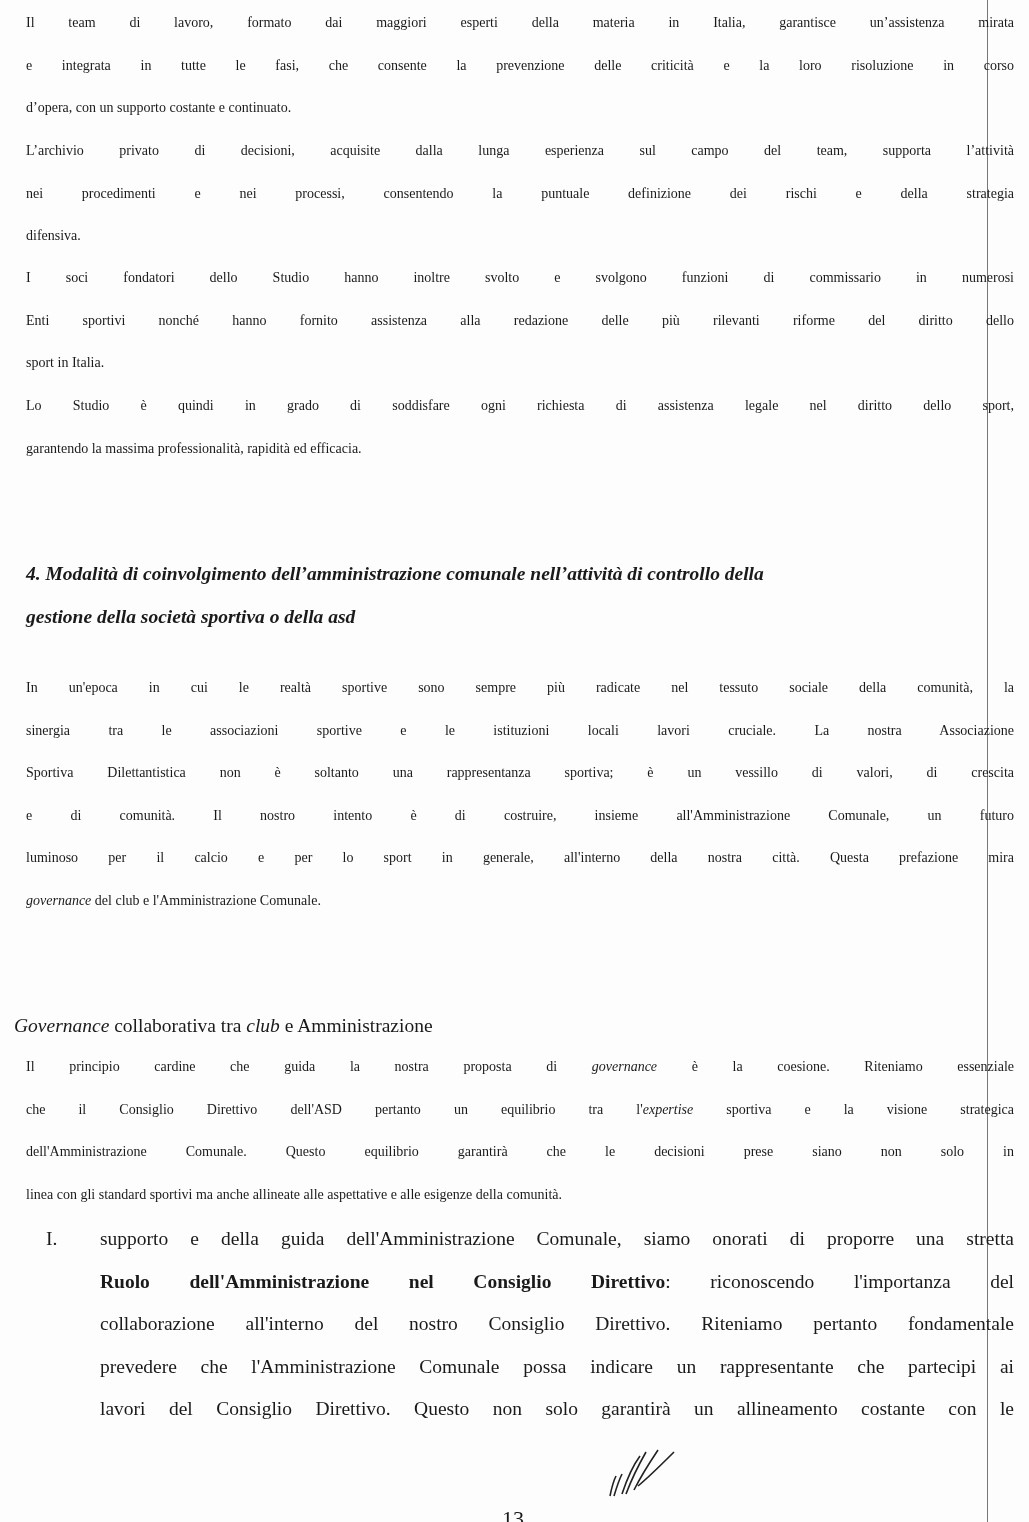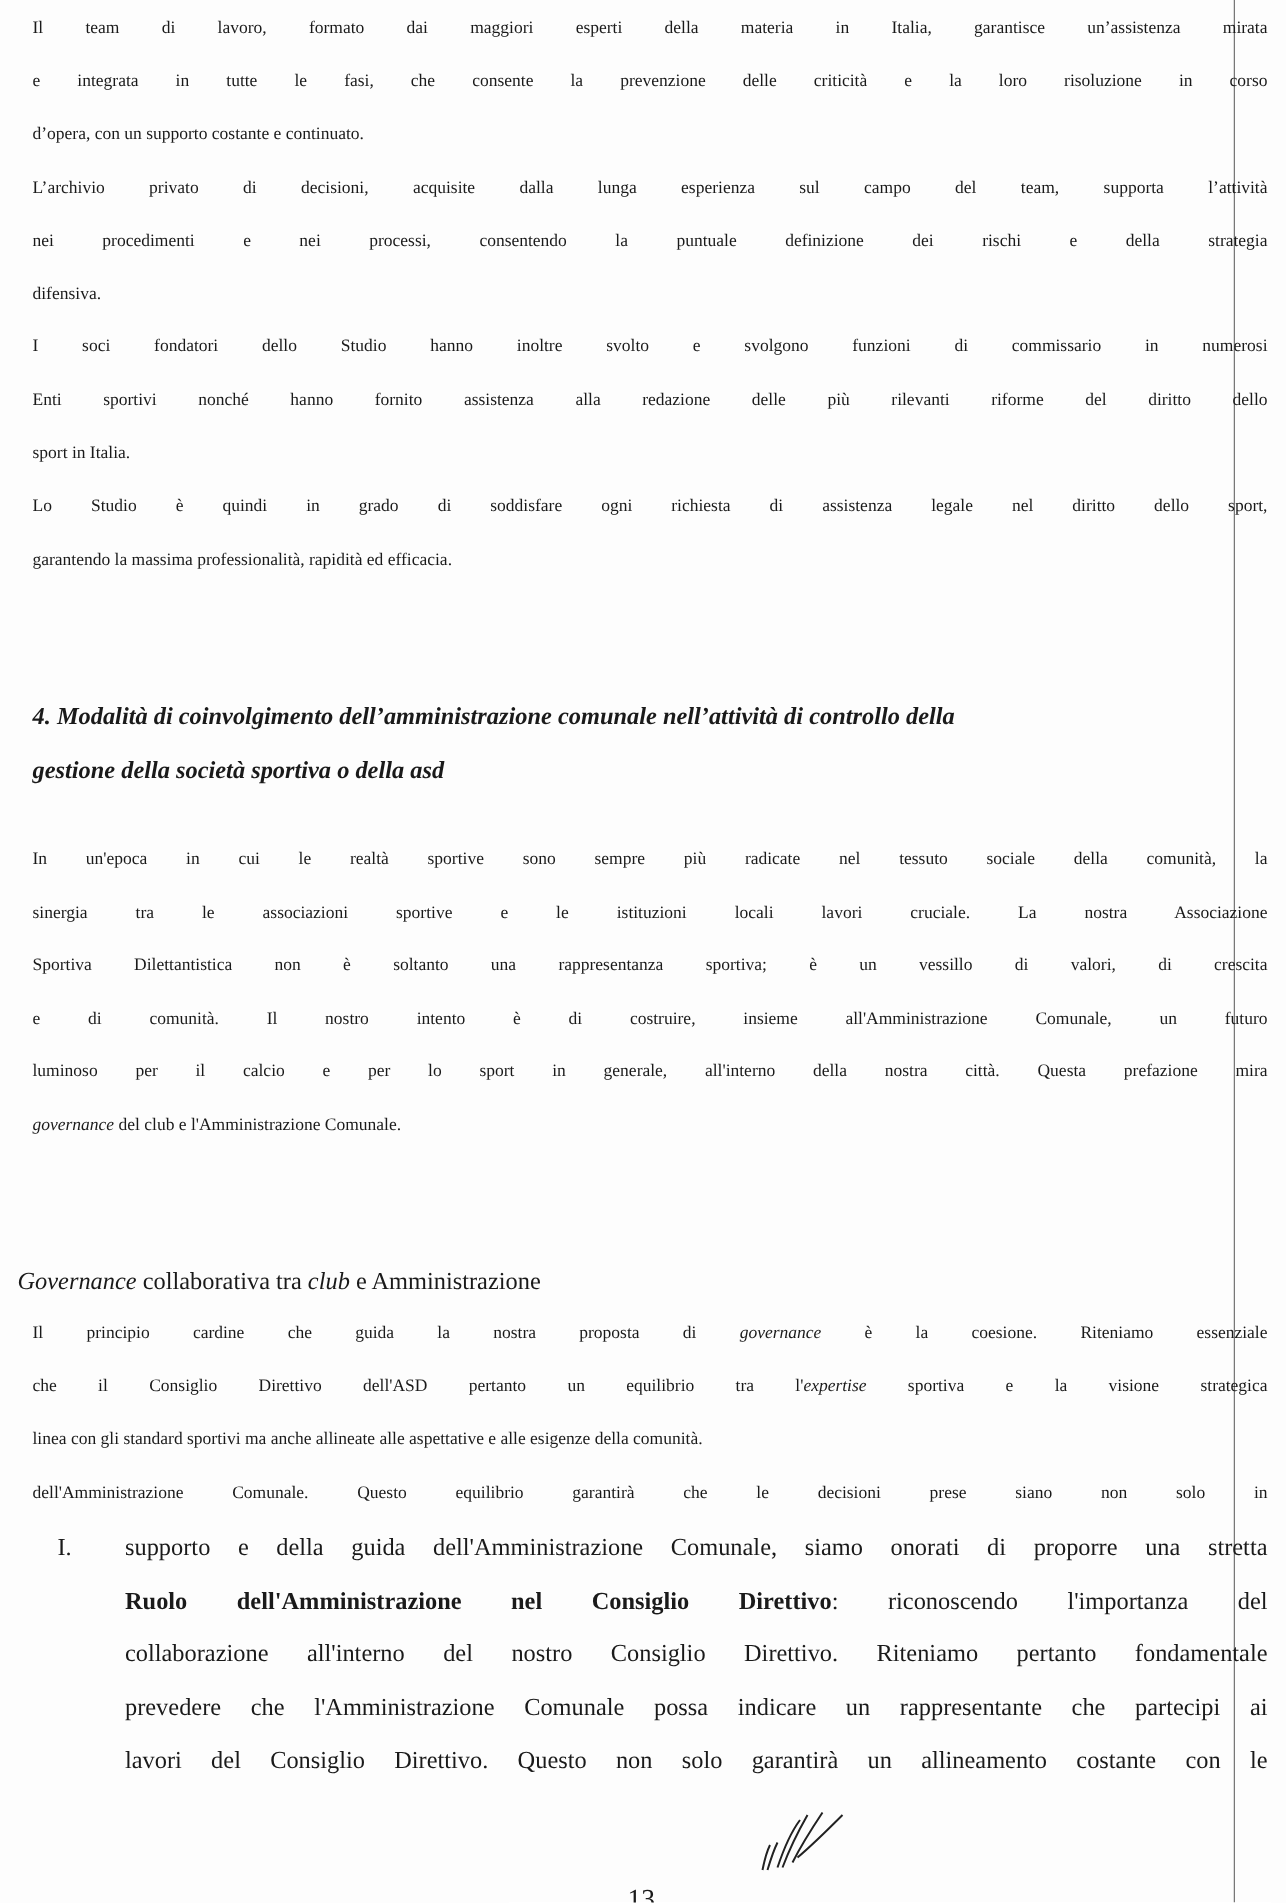--- a/index.html
+++ b/index.html
@@ -65,22 +65,22 @@
     <span class="ln last"><em>governance</em><span> del club e l'Amministrazione Comunale.</span></span>
   </div>
 
   <div class="sub" style="top:1011px">
     <em>Governance</em><span> collaborativa tra </span><em>club</em><span> e Amministrazione</span>
   </div>
 
   <div class="p" style="top:1046px">
     <span class="ln"><span>Il principio cardine che guida la nostra proposta di </span><em>governance</em><span> è la coesione. Riteniamo essenziale</span></span>
     <span class="ln"><span>che il Consiglio Direttivo dell'ASD pertanto un equilibrio tra l'</span><em>expertise</em><span> sportiva e la visione strategica</span></span>
+    <span class="ln">dell'Amministrazione Comunale. Questo equilibrio garantirà che le decisioni prese siano non solo in</span>
     <span class="ln last">linea con gli standard sportivi ma anche allineate alle aspettative e alle esigenze della comunità.</span>
-    <span class="ln">dell'Amministrazione Comunale. Questo equilibrio garantirà che le decisioni prese siano non solo in</span>
   </div>
 
   <div class="list-item" style="top:1218px">
     <span class="list-num">I.</span>
     <div class="list-body">
       <span class="ln">supporto e della guida dell'Amministrazione Comunale, siamo onorati di proporre una stretta</span>
       <span class="ln"><b>Ruolo dell'Amministrazione nel Consiglio Direttivo</b><span>: riconoscendo l'importanza del</span></span>
       <span class="ln">collaborazione all'interno del nostro Consiglio Direttivo. Riteniamo pertanto fondamentale</span>
       <span class="ln">prevedere che l'Amministrazione Comunale possa indicare un rappresentante che partecipi ai</span>
       <span class="ln">lavori del Consiglio Direttivo. Questo non solo garantirà un allineamento costante con le</span>

